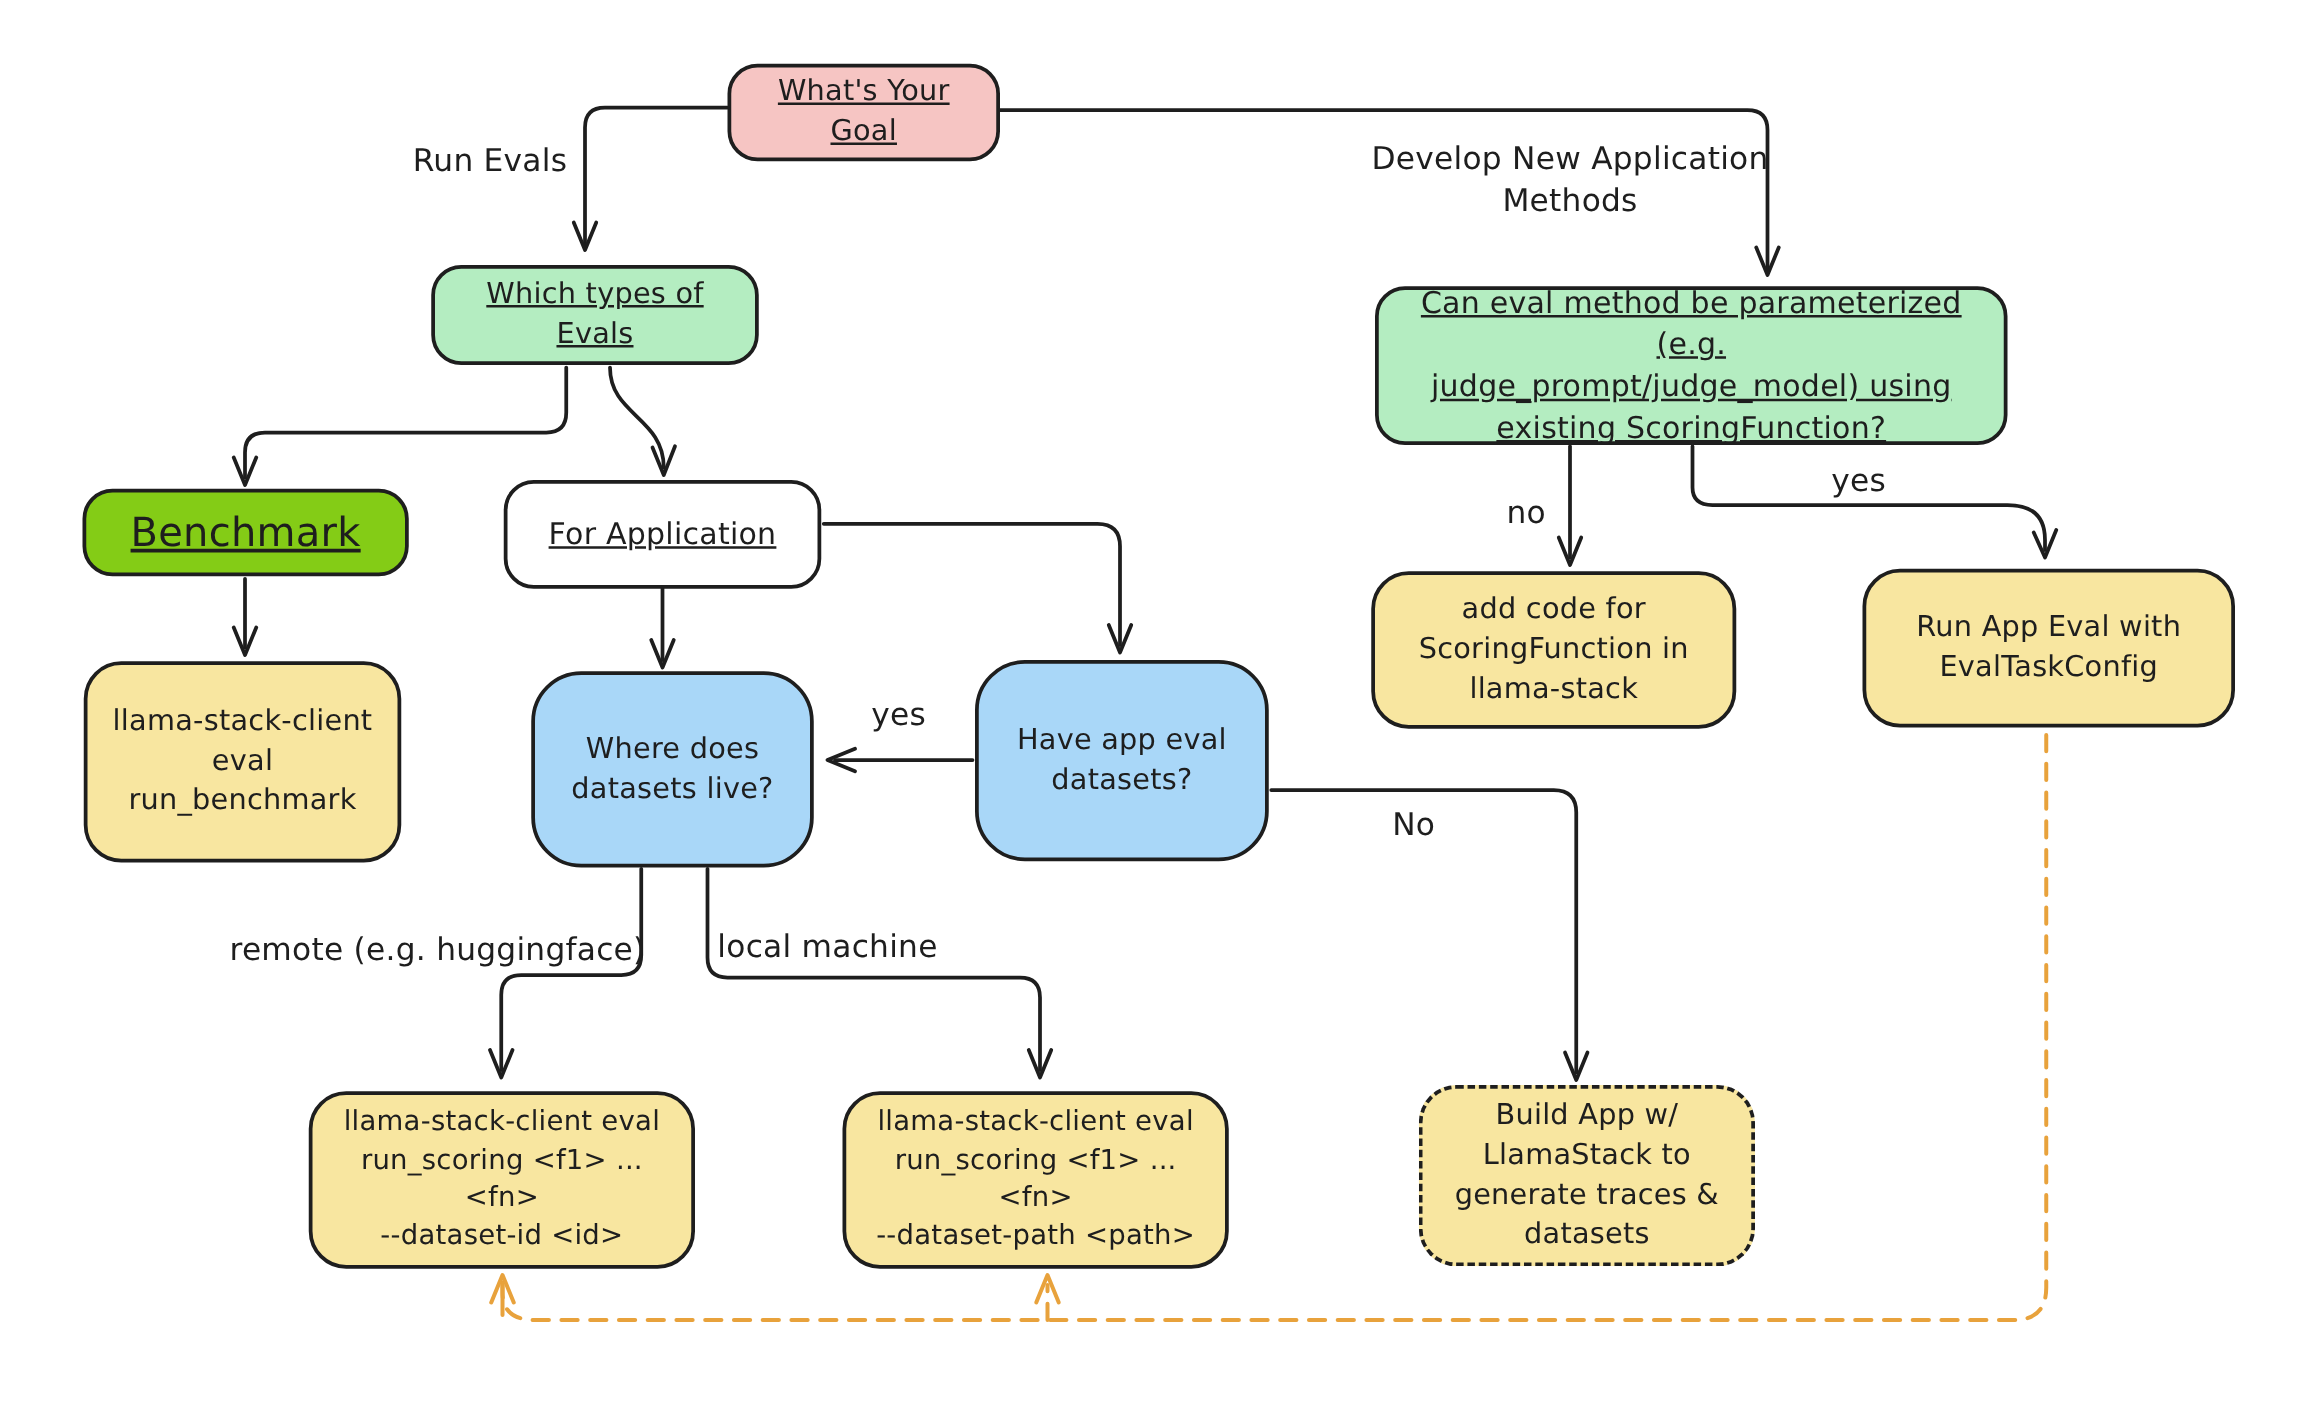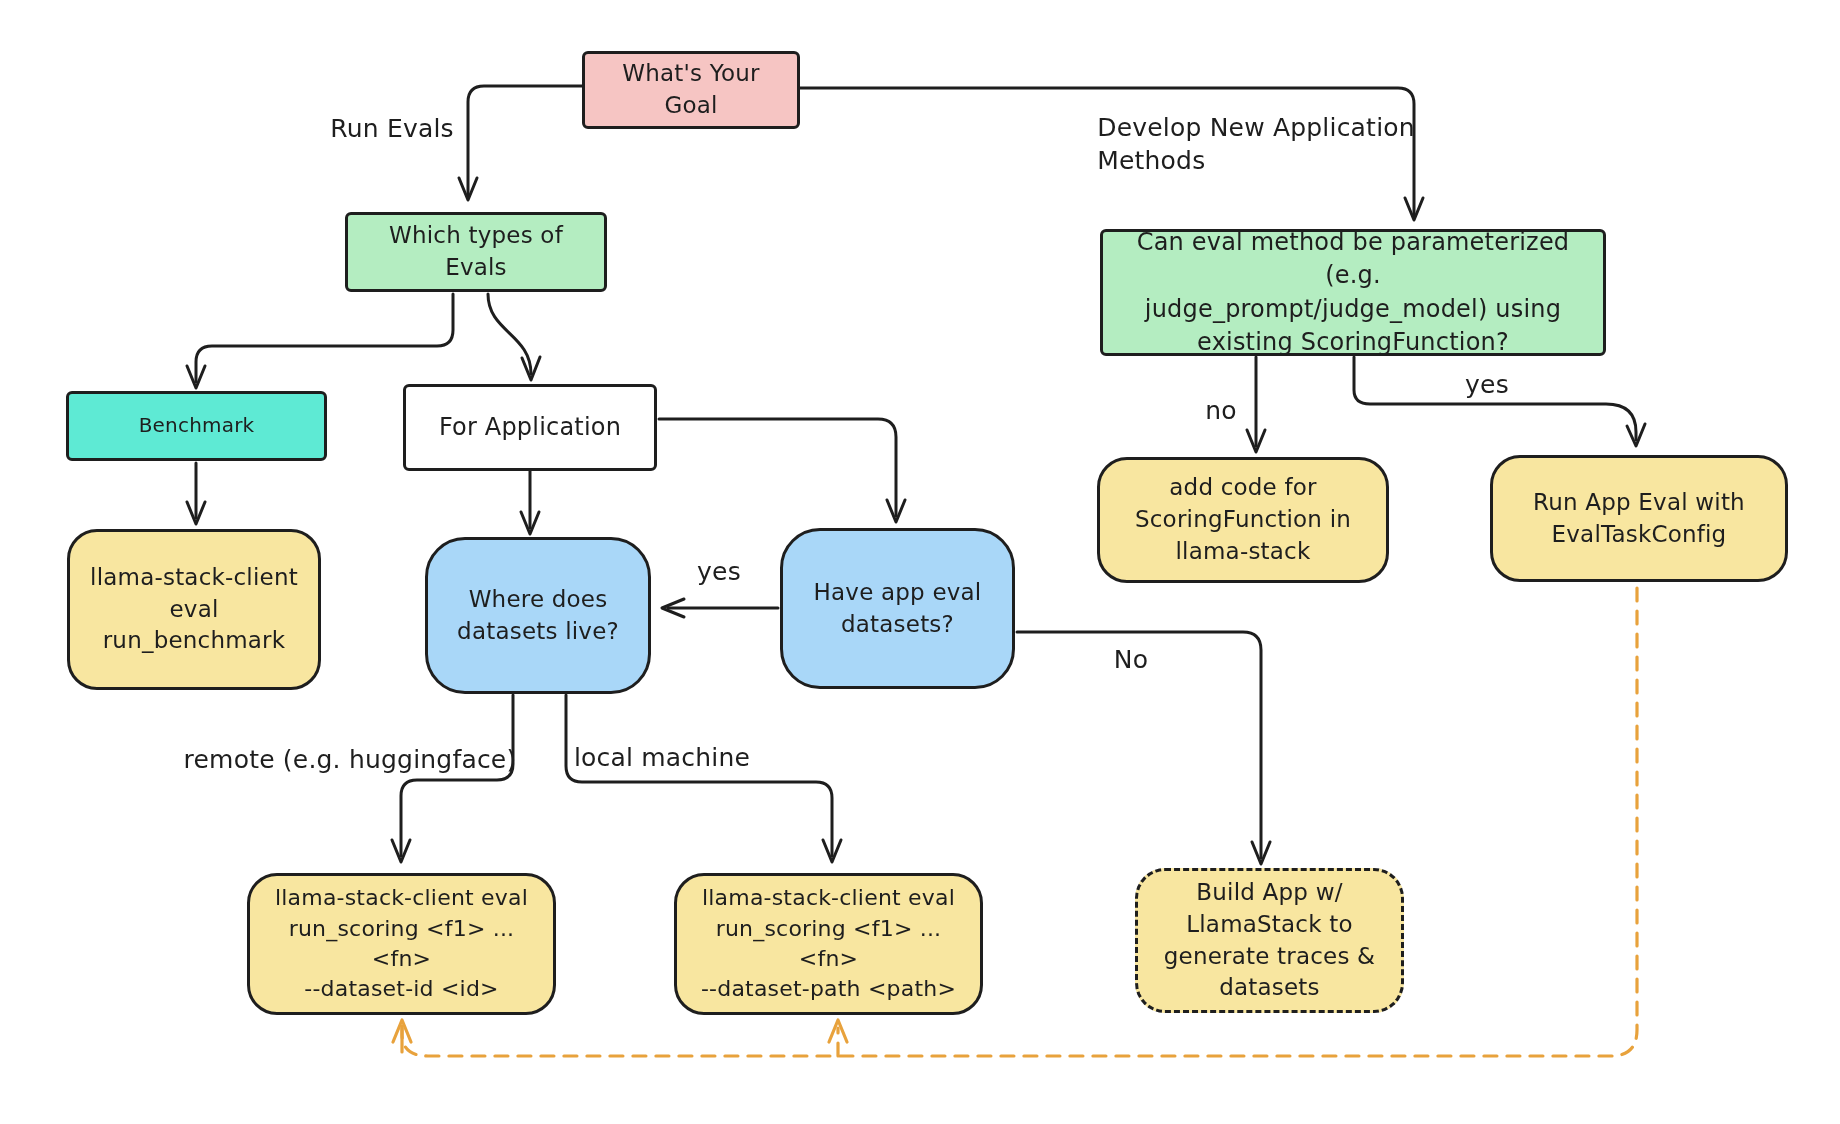--- a/index.html
+++ b/index.html
@@ -16,27 +16,28 @@
     position:absolute;
     display:flex;align-items:center;justify-content:center;
     text-align:center;
     border:3px solid #1e1e1e;
     white-space:pre-line;
     font-size:23px;line-height:1.38;
     box-sizing:border-box;
     padding:6px 10px;
     letter-spacing:0.2px;
   }
-  .r22{border-radius:6px;}
+  .r22{border-radius:24px;text-decoration:underline;}
   .r30{border-radius:30px;}
   .r38{border-radius:40px;}
   .dashed{border-style:dashed;}
   .elabel{
     position:absolute;
     transform:translate(-50%,-50%);
+    text-align:center;
     white-space:pre-line;
     font-size:25px;line-height:1.3;
     letter-spacing:0.2px;
   }
 </style>
 </head>
 <body>
 
 <div id="canvas">
 
@@ -95,21 +96,21 @@
   <div class="node r22" style="left: 582px; top: 51px; width: 218px; height: 78px; background-color: rgb(246, 197, 195);">What's Your
 Goal</div>
 
   <div class="node r22" style="left: 1100px; top: 229px; width: 506px; height: 127px; font-size: 24px; background-color: rgb(180, 237, 193);">Can eval method be parameterized (e.g.
 judge_prompt/judge_model) using
 existing ScoringFunction?</div>
 
   <div class="node r22" style="left: 345px; top: 212px; width: 262px; height: 80px; background-color: rgb(180, 237, 193);">Which types of
 Evals</div>
 
-  <div class="node r22" style="left: 66px; top: 391px; width: 261px; height: 70px; font-size: 20px; background-color: #5eead4; text-align: right;">Benchmark</div>
+  <div class="node r22" style="left: 66px; top: 391px; width: 261px; height: 70px; font-size: 32px; background-color: #84cc16; text-align: right;">Benchmark</div>
 
   <div class="node r22" style="left: 403px; top: 384px; width: 254px; height: 87px; font-size: 24px; background-color: rgb(255, 255, 255);">For Application</div>
 
   <div class="node r38" style="left: 425px; top: 537px; width: 226px; height: 157px; background-color: rgb(169, 215, 248);">Where does
 datasets live?</div>
 
   <div class="node r30" style="left: 67px; top: 529px; width: 254px; height: 161px; background-color: rgb(248, 230, 160);">llama-stack-client
 eval run_benchmark</div>
 
   <div class="node r38" style="left: 780px; top: 528px; width: 235px; height: 161px; background-color: rgb(169, 215, 248);">Have app eval

